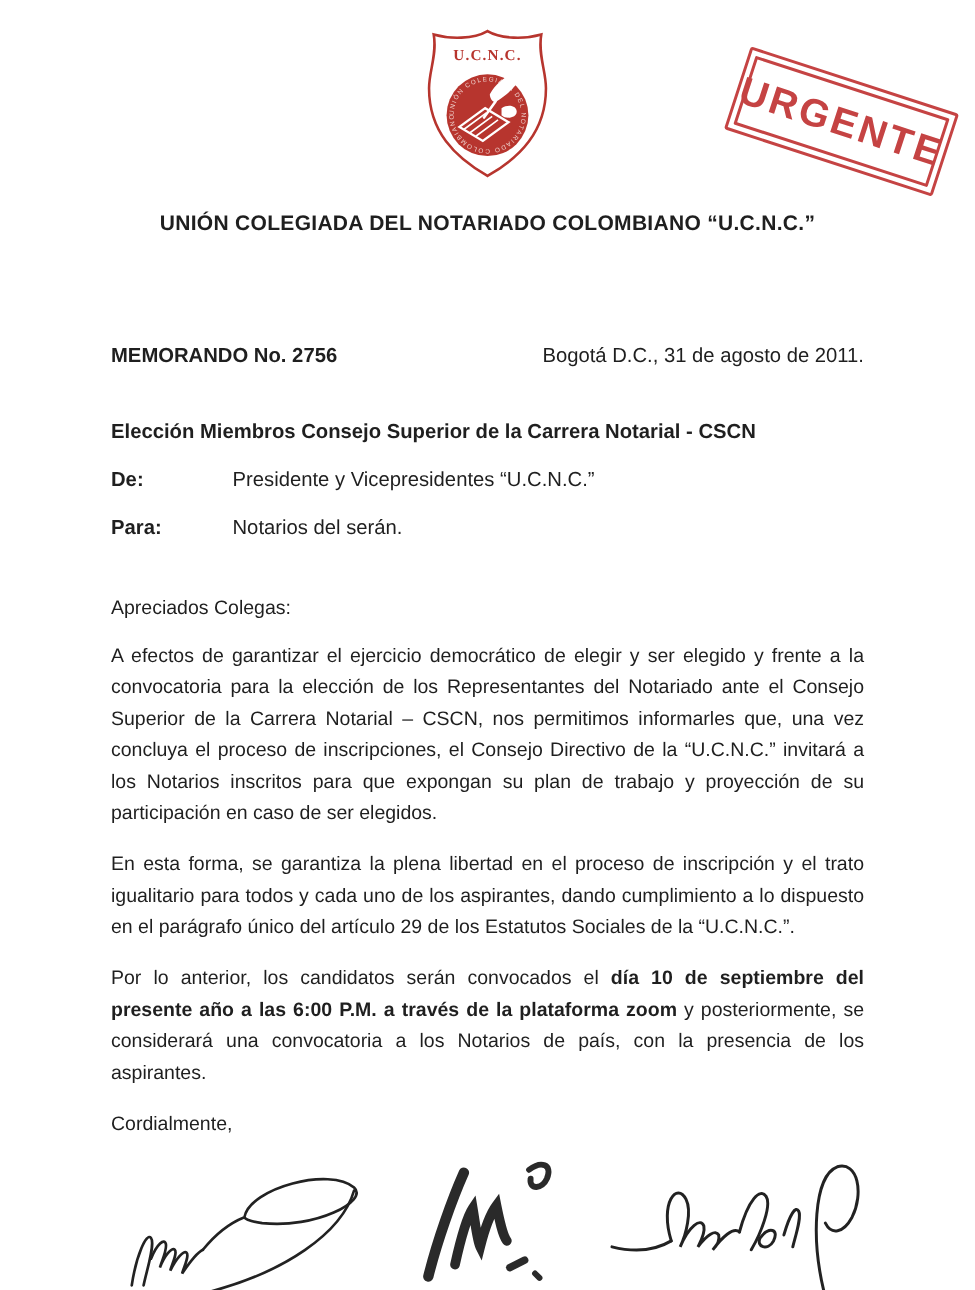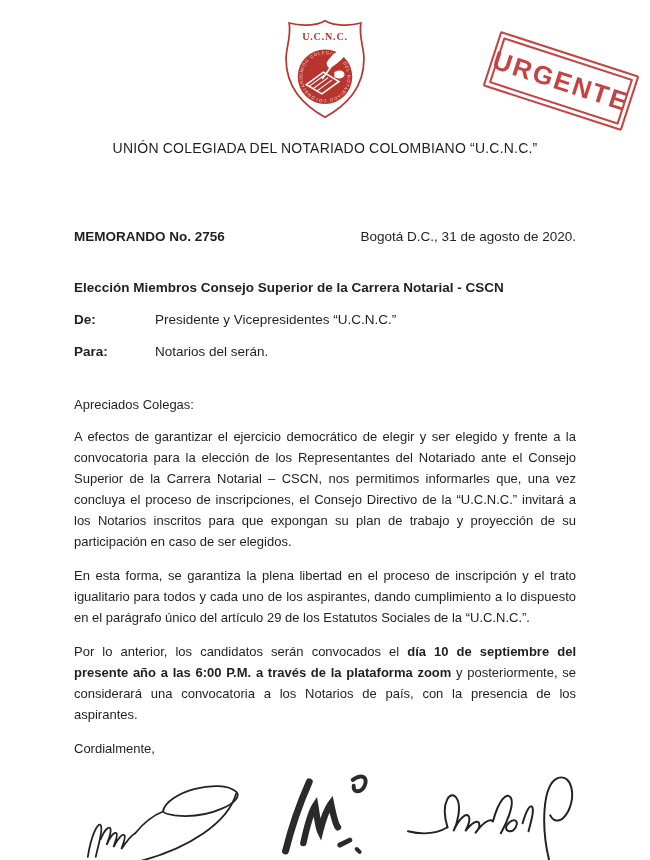--- a/index.html
+++ b/index.html
@@ -35,21 +35,21 @@
   }
   .stamp-inner span {
     font-size:26px; font-weight:bold; color:#c54343;
     letter-spacing:2px;
   }
 
   
   .org-title {
     margin-top:18px;
     text-align:center;
-    font-size:14px; font-weight:normal;
+    font-size:14px; font-weight:bold;
     letter-spacing:.2px;
   }
   .memo-row {
     margin-top:31px;
     display:flex; justify-content:space-between; align-items:baseline;
     font-size:13.5px;
   }
   .memo-number { font-weight:bold;margin-top:42px; }
 
   
@@ -123,21 +123,21 @@
         <path d="M67,66 L57,80" stroke="#ffffff" stroke-width="2.2" stroke-linecap="round"></path>
         <path d="M72,72 C78,68 85,70 85,75 C85,80 76,82 72,78 Z" fill="#ffffff"></path>
       </g>
     </svg>
   </div>
 
   <div class="org-title">UNIÓN COLEGIADA DEL NOTARIADO COLOMBIANO “U.C.N.C.”</div>
 
   <div class="memo-row">
     <span class="memo-number">MEMORANDO No. 2756</span>
-    <span class="memo-date">Bogotá D.C., 31 de agosto de 2020.</span>
+    <span class="memo-date">Bogotá D.C., 31 de agosto de 2011.</span>
   </div>
 
   <div class="fields">
     <div class="field-row">
       <span class="field-value bold">Elección Miembros Consejo Superior de la Carrera Notarial - CSCN</span>
     </div>
     <div class="field-row">
       <span class="field-label">De:</span>
       <span class="field-value">Presidente y Vicepresidentes “U.C.N.C.”</span>
     </div>

